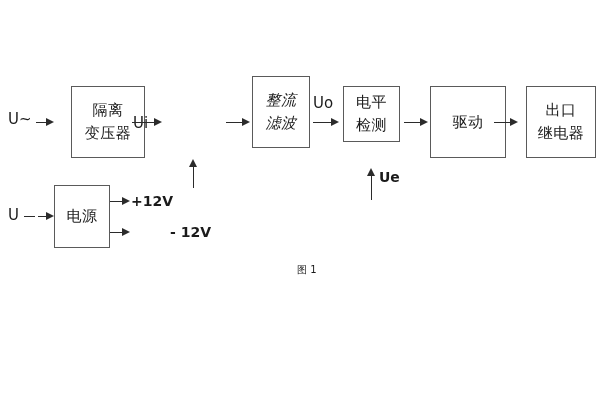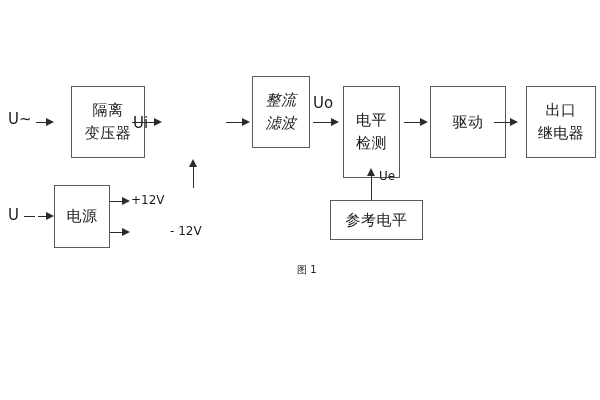--- a/index.html
+++ b/index.html
@@ -46,21 +46,22 @@
   }
   
   .lbl {
     position: absolute;
     color: #1a1a1a;
     font-size: 15px;
     white-space: nowrap;
     line-height: 1;
   }
   .lbl.small {
-    font-size: 12px;
+    font-size: 14px;
+    font-weight: bold;
   }
   
   .hline {
     position: absolute;
     height: 0;
     border-top: 1.6px solid #2b2b2b;
   }
   .vline {
     position: absolute;
     width: 0;
@@ -119,21 +120,21 @@
 
   <div class="block" style="left:252px; top:76px; width:58px; height:72px;font-style:italic;">
     <span class="ln">整流</span>
     <span class="ln">滤波</span>
   </div>
 
   <div class="lbl" style="left:313px; top:96px;">Uo</div>
   <div class="hline" style="left:313px; top:122px; width:20px;"></div>
   <div class="arrow-r" style="left:331px; top:117.5px;"></div>
 
-  <div class="block" style="left:343px; top:86px; width:57px; height:92px;">
+  <div class="block" style="left:343px; top:86px; width:57px; height:56px;">
     <span class="ln">电平</span>
     <span class="ln">检测</span>
   </div>
 
   <div class="hline" style="left:404px; top:122px; width:18px;"></div>
   <div class="arrow-r" style="left:420px; top:117.5px;"></div>
 
   <div class="block single" style="left:430px; top:86px; width:76px; height:72px;">
     <span class="ln">驱动</span>
   </div>
@@ -160,23 +161,20 @@
   <div class="lbl small" style="left:131px; top:194px;">+12V</div>
 
   <div class="hline" style="left:110px; top:232px; width:16px;"></div>
   <div class="arrow-r" style="left:122px; top:227.5px;"></div>
   <div class="lbl small" style="left:131px; top:225px;margin-left:39px;">- 12V</div>
 
 
   <div class="vline" style="left:193px; top:166px; height:22px;"></div>
   <div class="arrow-u" style="left:189px; top:159px;"></div>
 
-  <div class="block single" style="left:330px; top:200px; width:93px; height:40px;">
-    <span class="ln">参考电平</span>
-  </div>
 
   <div class="vline" style="left:371px; top:175px; height:25px;"></div>
   <div class="arrow-u" style="left:367px; top:168px;"></div>
   <div class="lbl small" style="left:379px; top:170px;">Ue</div>
 
   <div id="caption" style="left:297px; top:263px;">图 1</div>
 
 </div>
 
 </body></html>

